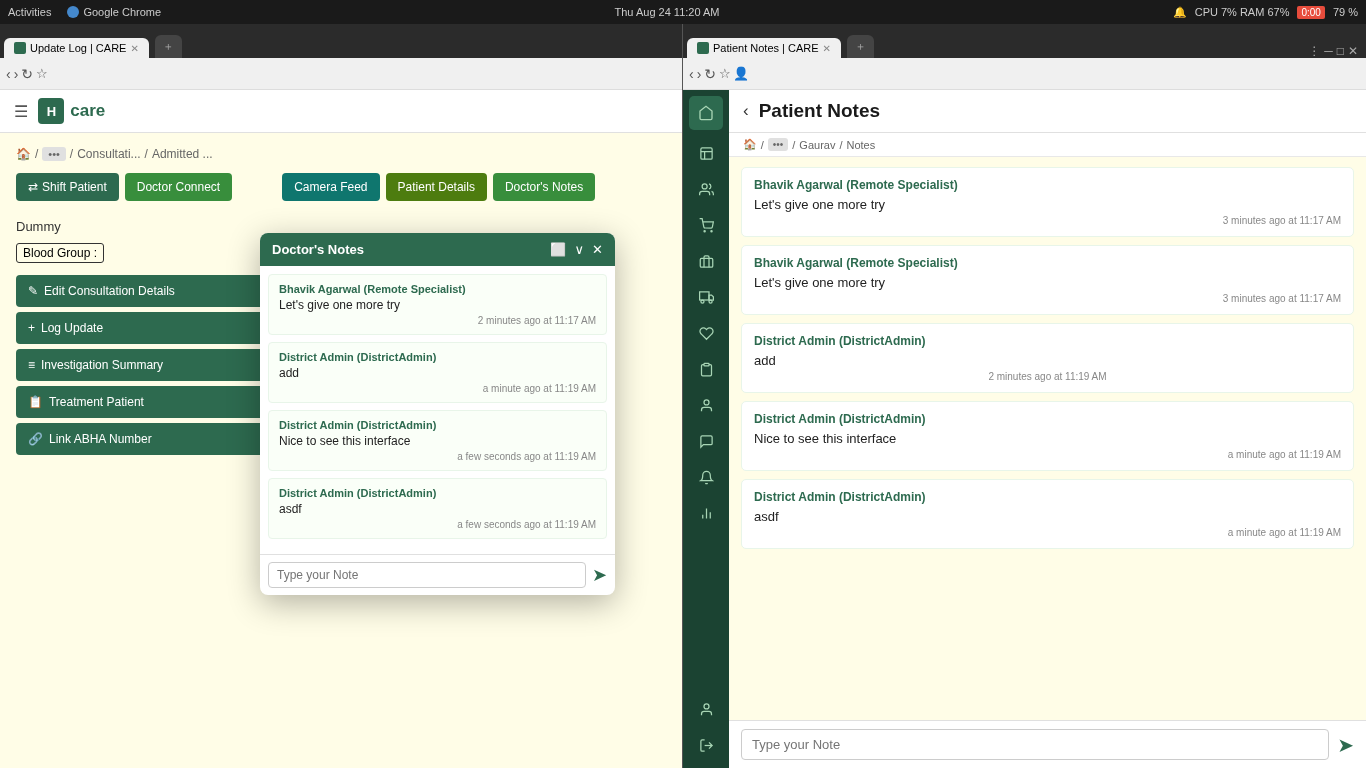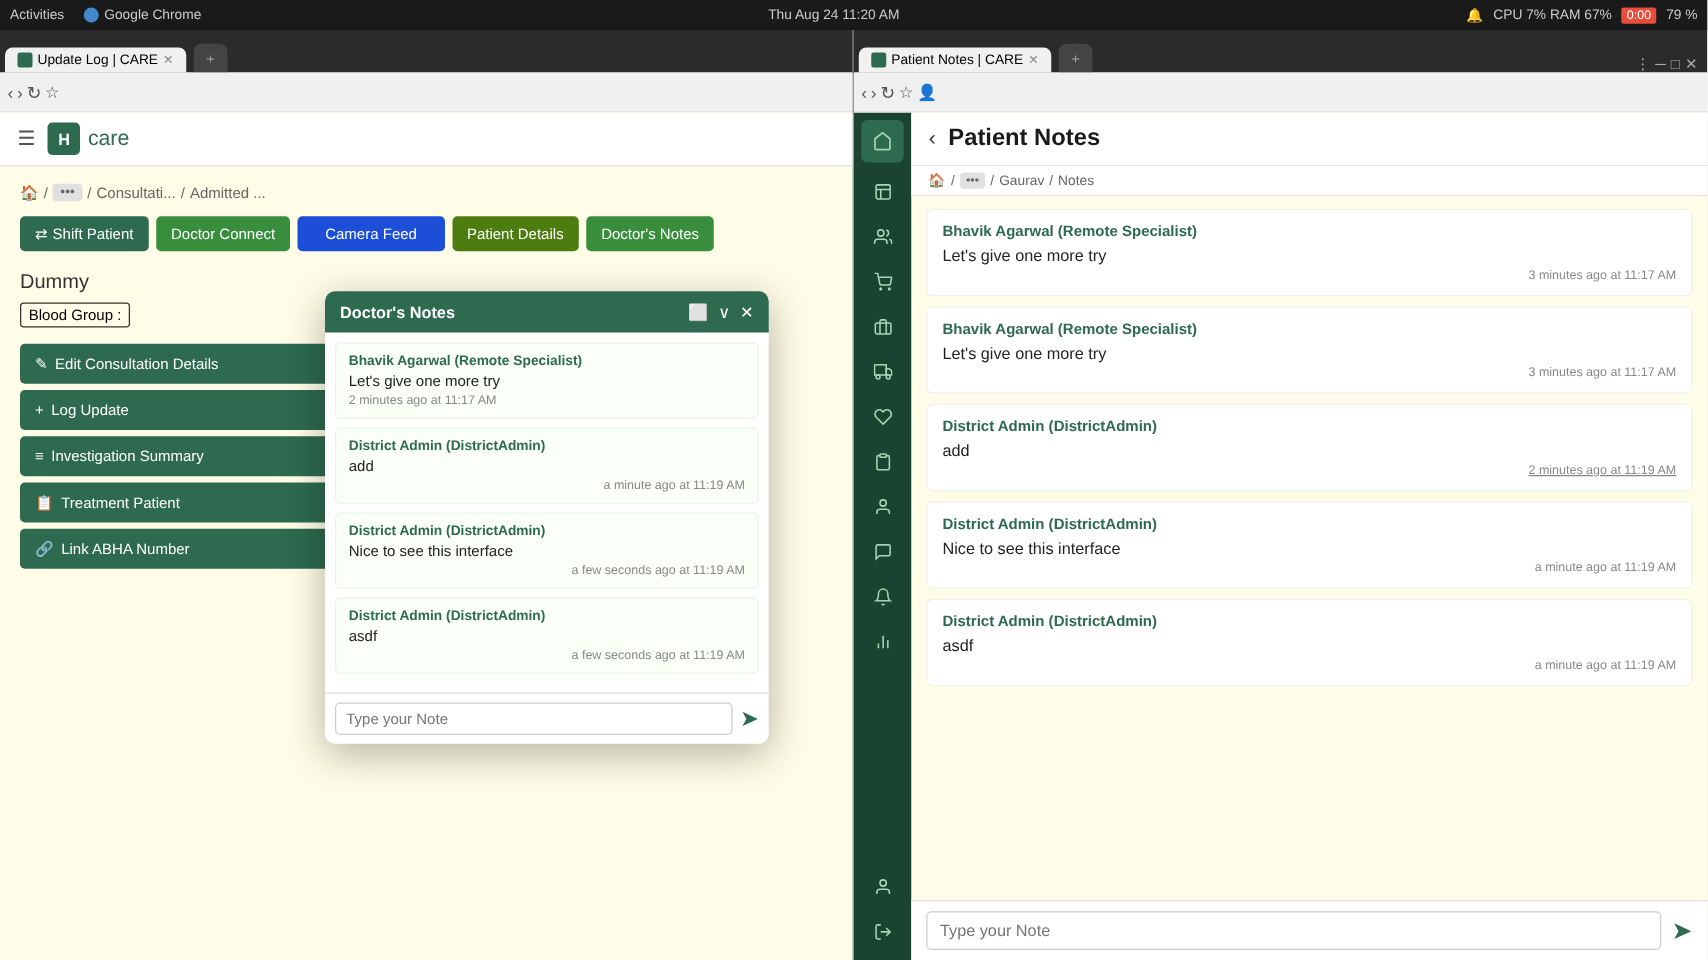--- a/index.html
+++ b/index.html
@@ -46,21 +46,21 @@
         <button style="background:none;border:none;font-size:14px;color:#555;cursor:pointer;">↻</button>
         <button style="background:none;border:none;font-size:13px;color:#555;cursor:pointer;">☆</button>
       </div>
 
       <div style="background:#fffde7; flex:1; overflow:hidden; display:flex; flex-direction:column; position:relative;">
 
         <div style="background:white; display:flex; align-items:center; padding:8px 14px; border-bottom:1px solid #e0e0e0; gap:10px; flex-shrink:0;">
           <span style="font-size:16px;color:#555;cursor:pointer;">☰</span>
           <div style="display:flex; align-items:center; gap:6px;">
             <div style="width:26px;height:26px;background:#2d6a4f;border-radius:4px;display:flex;align-items:center;justify-content:center;color:white;font-size:13px;font-weight:bold;">H</div>
-            <span style="font-size:17px;font-weight:normal;color:#2d6a4f;">care</span>
+            <span style="font-size:17px;font-weight:bold;color:#2d6a4f;">care</span>
           </div>
         </div>
 
         <div style="padding:14px 16px; overflow:hidden; flex:1; position:relative;">
 
           <div style="display:flex;align-items:center;gap:4px;font-size:12px;color:#666;margin-bottom:12px;">
             <span>🏠</span>
             <span>/</span>
             <span style="background:#e0e0e0;padding:1px 6px;border-radius:3px;font-size:11px;">•••</span>
             <span>/</span>
@@ -70,33 +70,33 @@
           </div>
 
           <div style="display:flex;gap:6px;margin-bottom:16px;flex-wrap:wrap;">
             <button style="padding:7px 12px;background:#2d6a4f;color:white;border:none;border-radius:4px;cursor:pointer;font-size:12px;font-weight:500;display:flex;align-items:center;gap:4px;">
               <span>⇄</span>
               <span>Shift Patient</span>
             </button>
             <button style="padding:7px 12px;background:#388e3c;color:white;border:none;border-radius:4px;cursor:pointer;font-size:12px;font-weight:500;">
               <span>Doctor Connect</span>
             </button>
-            <button style="padding:7px 22px;background:#1d4ed8;color:white;border:none;border-radius:4px;cursor:pointer;font-size:12px;font-weight:500;">
+            <button style="padding:7px 12px;background:#0f766e;color:white;border:none;border-radius:4px;cursor:pointer;font-size:12px;font-weight:500;margin-left:44px;">
               <span>Camera Feed</span>
             </button>
             <button style="padding:7px 12px;background:#4d7c0f;color:white;border:none;border-radius:4px;cursor:pointer;font-size:12px;font-weight:500;">
               <span>Patient Details</span>
             </button>
             <button style="padding:7px 12px;background:#388e3c;color:white;border:none;border-radius:4px;cursor:pointer;font-size:12px;font-weight:500;">
               <span>Doctor's Notes</span>
             </button>
           </div>
 
           <div style="margin-bottom:8px;">
-            <span style="font-size:16px;font-weight:500;color:#333;">Dummy</span>
+            <span style="font-size:13px;font-weight:500;color:#333;">Dummy</span>
           </div>
           <div style="margin-bottom:14px;">
             <span style="border:1px solid #333;padding:2px 6px;font-size:12px;border-radius:3px;">Blood Group :</span>
           </div>
 
           <div style="display:flex;flex-direction:column;gap:5px;">
             <button style="padding:9px 12px;background:#2d6a4f;color:white;border:none;border-radius:4px;cursor:pointer;font-size:12px;font-weight:500;display:flex;align-items:center;gap:6px;width:280px;text-align:left;">
               <span>✎</span>
               <span>Edit Consultation Details</span>
             </button>
@@ -127,21 +127,21 @@
                 <button style="background:none;border:none;color:white;cursor:pointer;font-size:13px;">✕</button>
               </div>
             </div>
             <div style="overflow-y:auto;max-height:340px;padding:8px;">
 
               <div style="border:1px solid #e8f5e9;border-radius:4px;padding:8px 10px;margin-bottom:7px;background:#fafff8;">
                 <div style="font-size:11px;font-weight:600;color:#2d6a4f;">
                   <span>Bhavik Agarwal</span> (<span>Remote Specialist</span>)
                 </div>
                 <div style="font-size:12px;color:#222;margin:3px 0;">Let's give one more try</div>
-                <div style="font-size:10px;color:#888;text-align:left;">2 minutes ago at 11:17 AM</div>
+                <div style="font-size:10px;color:#888;text-align:right;">2 minutes ago at 11:17 AM</div>
               </div>
 
               <div style="border:1px solid #e8f5e9;border-radius:4px;padding:8px 10px;margin-bottom:7px;background:#fafff8;">
                 <div style="font-size:11px;font-weight:600;color:#2d6a4f;">
                   <span>District Admin</span> (<span>DistrictAdmin</span>)
                 </div>
                 <div style="font-size:12px;color:#222;margin:3px 0;">add</div>
                 <div style="font-size:10px;color:#888;text-align:right;">a minute ago at 11:19 AM</div>
               </div>
 
@@ -322,21 +322,21 @@
               </div>
               <div style="font-size:13px;color:#222;margin:5px 0 3px;">Let's give one more try</div>
               <div style="font-size:10px;color:#888;text-align:right;">3 minutes ago at 11:17 AM</div>
             </div>
 
             <div style="background:white;border:1px solid #e8f5e9;border-radius:5px;padding:10px 12px;margin-bottom:8px;">
               <div style="font-size:12px;font-weight:600;color:#2d6a4f;">
                 <span>District Admin</span> (<span>DistrictAdmin</span>)
               </div>
               <div style="font-size:13px;color:#222;margin:5px 0 3px;">add</div>
-              <div style="font-size:10px;color:#888;text-align:right;text-decoration:underline;">2 minutes ago at 11:19 AM</div>
+              <div style="font-size:10px;color:#888;text-align:center;">2 minutes ago at 11:19 AM</div>
             </div>
 
             <div style="background:white;border:1px solid #e8f5e9;border-radius:5px;padding:10px 12px;margin-bottom:8px;">
               <div style="font-size:12px;font-weight:600;color:#2d6a4f;">
                 <span>District Admin</span> (<span>DistrictAdmin</span>)
               </div>
               <div style="font-size:13px;color:#222;margin:5px 0 3px;">Nice to see this interface</div>
               <div style="font-size:10px;color:#888;text-align:right;">a minute ago at 11:19 AM</div>
             </div>
 

